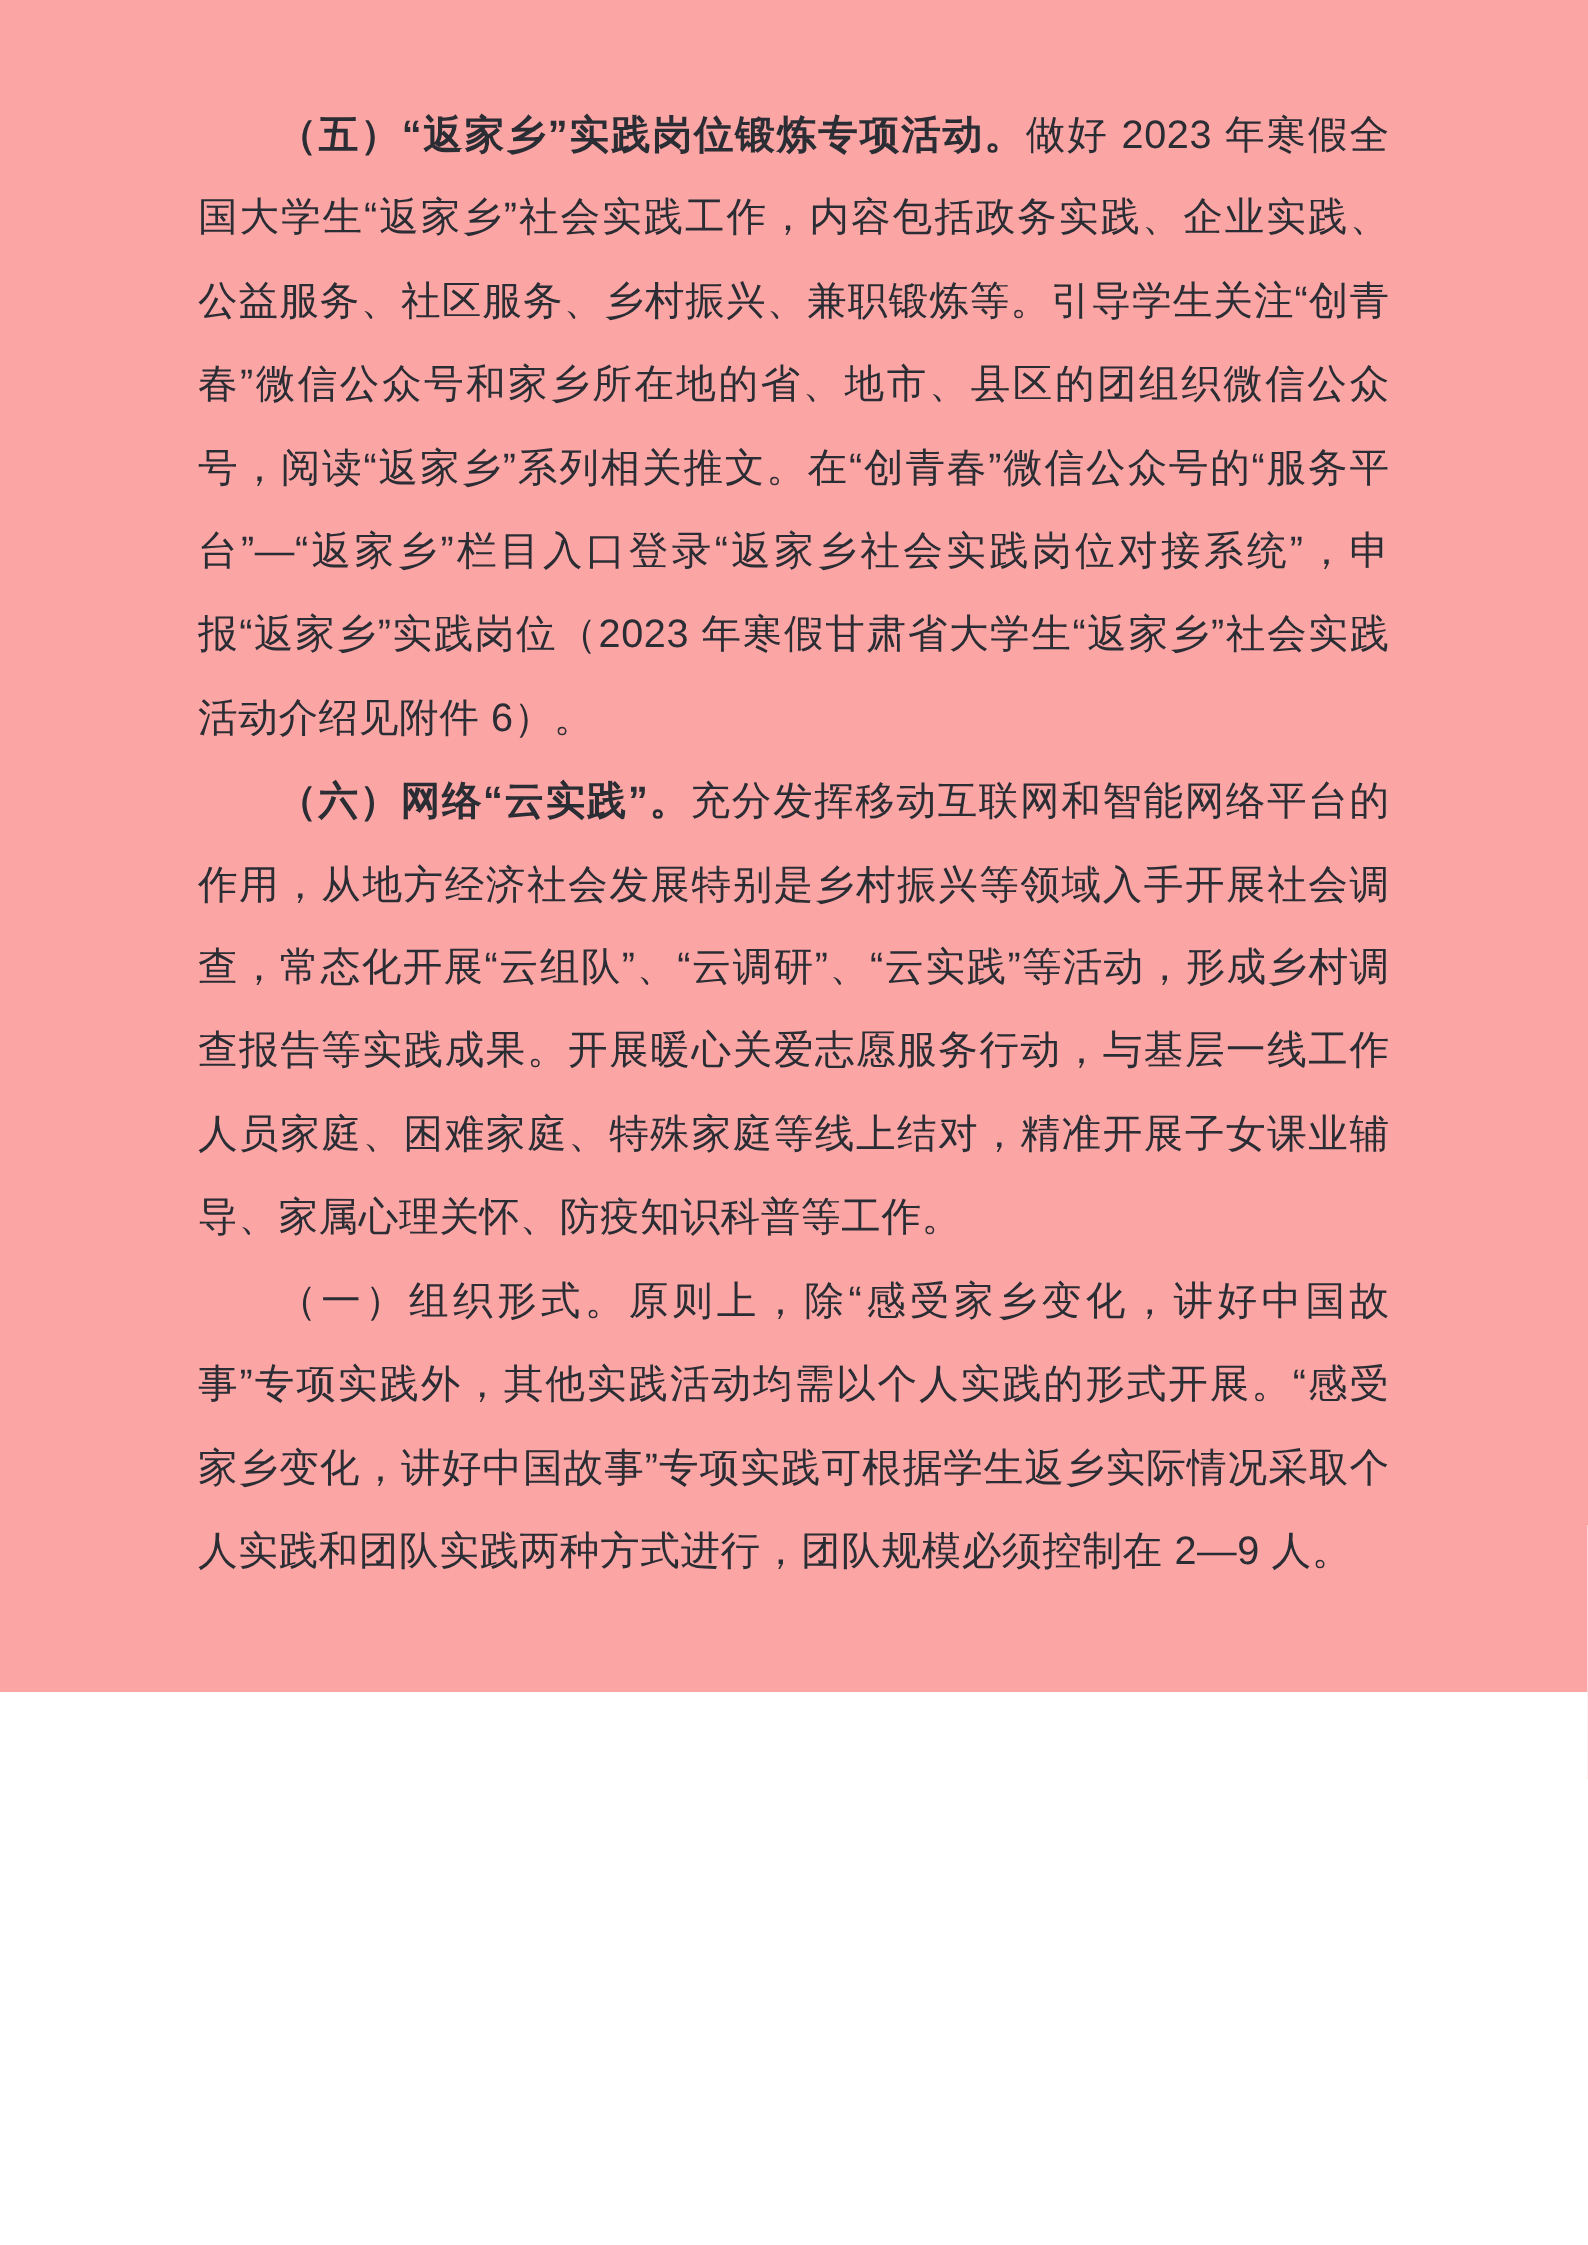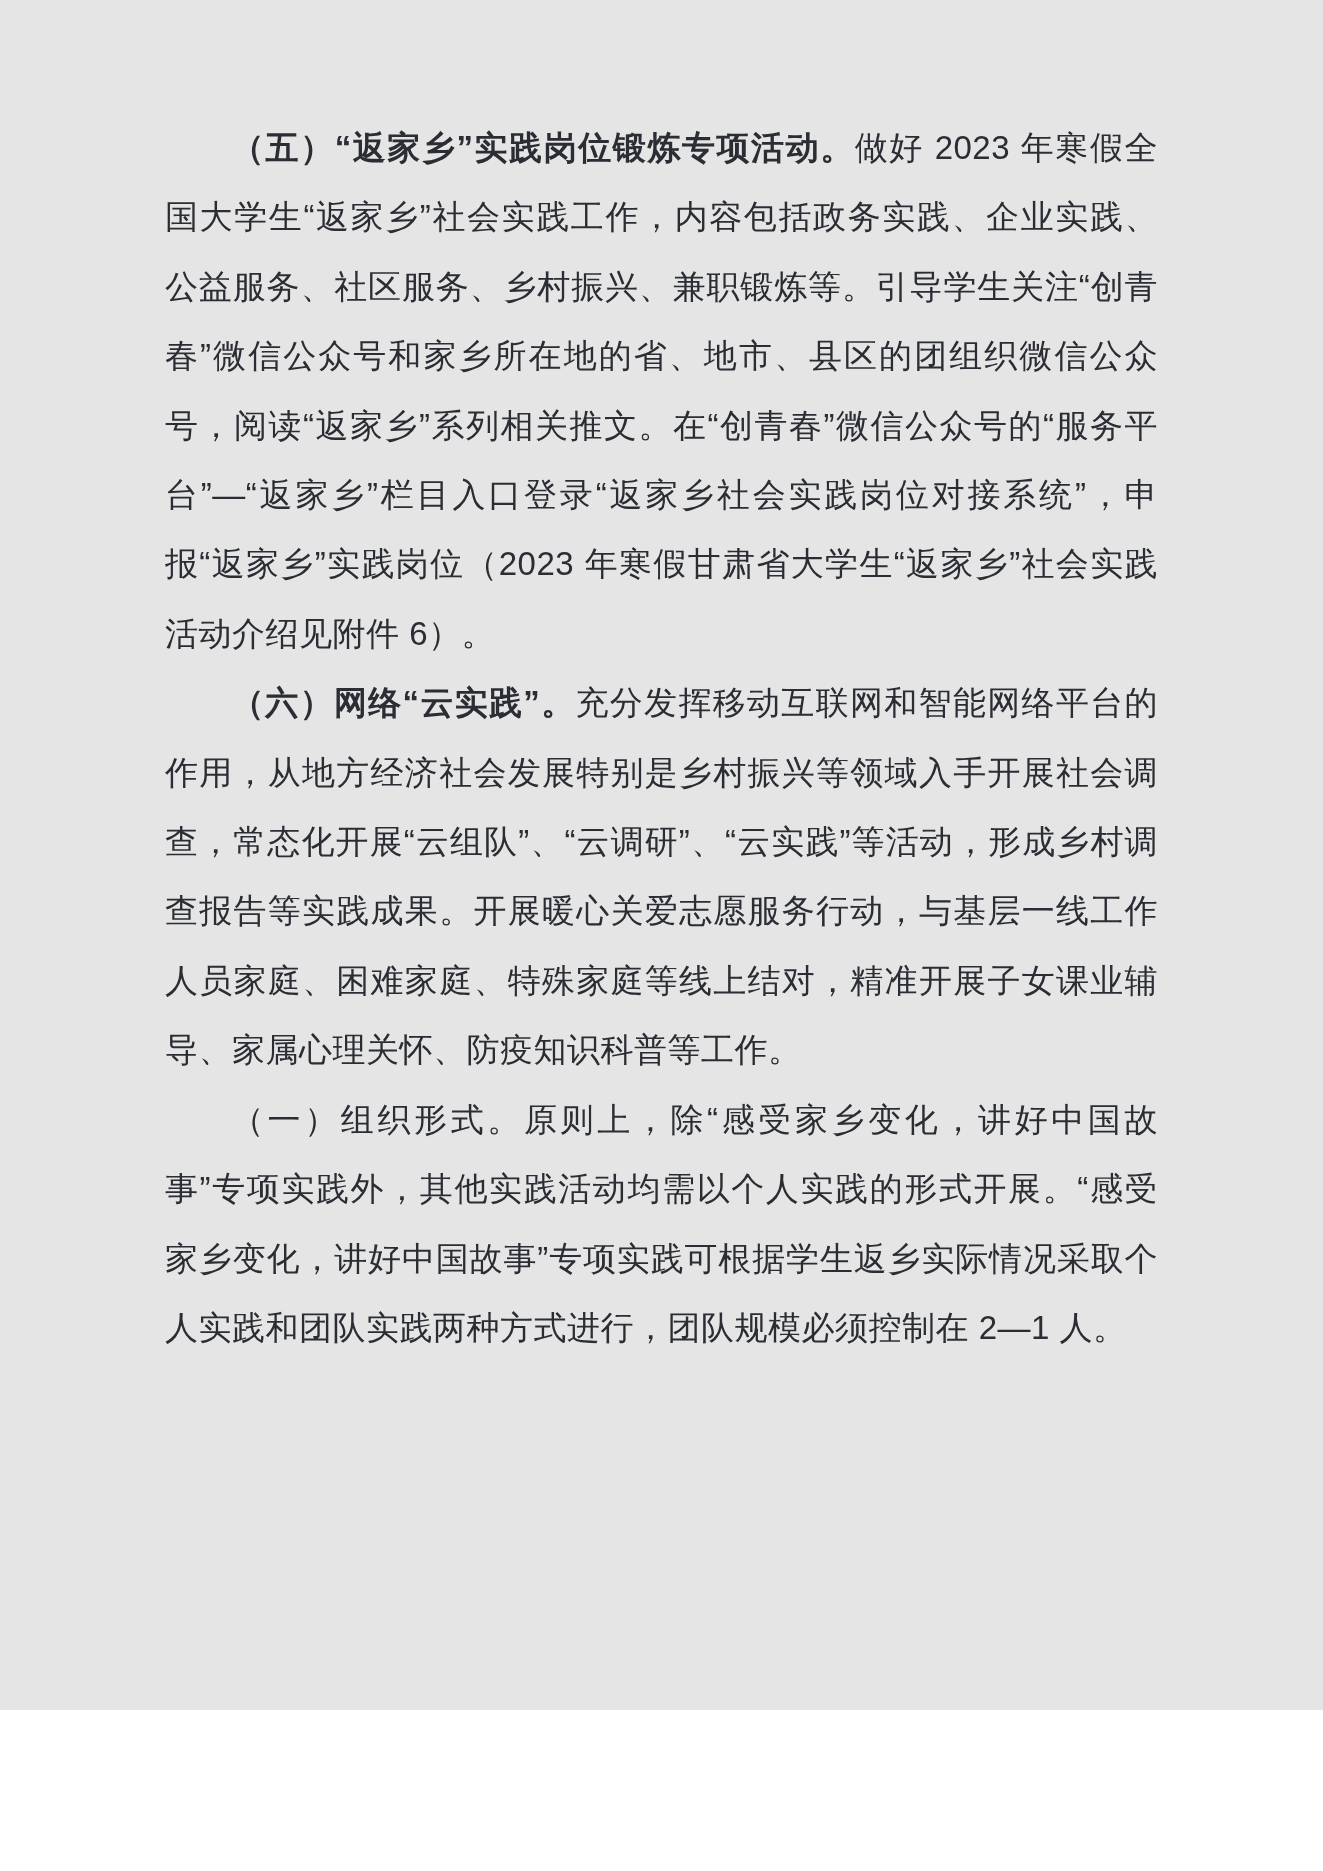--- a/index.html
+++ b/index.html
@@ -8,23 +8,23 @@
     background: #ffffff;
   }
   body {
     width: 1323px;
     height: 1871px;
     overflow: hidden;
   }
   .page {
     box-sizing: border-box;
     width: 1323px;
-    height: 1710px;
-    background: #e5e5e5;
-    padding: 113px 165px 0 165px;
+    height: 1410px;
+    background: #fca5a5;
+    padding: 77px 165px 0 165px;
   }
   .doc {
     font-family: "Liberation Sans", "DejaVu Sans", sans-serif;
     font-size: 33px;
     line-height: 69.4px;
     color: #2a2d33;
     text-align: justify;
     text-align-last: left;
     letter-spacing: 0.5px;
   }
@@ -45,16 +45,16 @@
 
 <div class="page">
   <div class="doc">
 
     <p><span class="lead">（五）“返家乡”实践岗位锻炼专项活动。</span><span>做好 2023 年寒假全国大学生“返家乡”社会实践工作，内容包括政务实践、企业实践、公益服务、社区服务、乡村振兴、兼职锻炼等。引导学生关注“创青春”微信公众号和家乡所在地的省、地市、县区的团组织微信公众号，阅读“返家乡”系列相关推文。在“创青春”微信公众号的“服务平台”—“返家乡”栏目入口登录“返家乡社会实践岗位对接系统”，申报“返家乡”实践岗位（2023 年寒假甘肃省大学生“返家乡”社会实践活动介绍见附件 6）。</span></p>
 
     <p><span class="lead">（六）网络“云实践”。</span><span>充分发挥移动互联网和智能网络平台的作用，从地方经济社会发展特别是乡村振兴等领域入手开展社会调查，常态化开展“云组队”、“云调研”、“云实践”等活动，形成乡村调查报告等实践成果。开展暖心关爱志愿服务行动，与基层一线工作人员家庭、困难家庭、特殊家庭等线上结对，精准开展子女课业辅导、家属心理关怀、防疫知识科普等工作。</span></p>
 
 
 
-    <p><span>（一）组织形式。原则上，除“感受家乡变化，讲好中国故事”专项实践外，其他实践活动均需以个人实践的形式开展。“感受家乡变化，讲好中国故事”专项实践可根据学生返乡实际情况采取个人实践和团队实践两种方式进行，团队规模必须控制在 2—1 人。</span></p>
+    <p><span>（一）组织形式。原则上，除“感受家乡变化，讲好中国故事”专项实践外，其他实践活动均需以个人实践的形式开展。“感受家乡变化，讲好中国故事”专项实践可根据学生返乡实际情况采取个人实践和团队实践两种方式进行，团队规模必须控制在 2—9 人。</span></p>
 
   </div>
 </div>
 
 </body></html>

